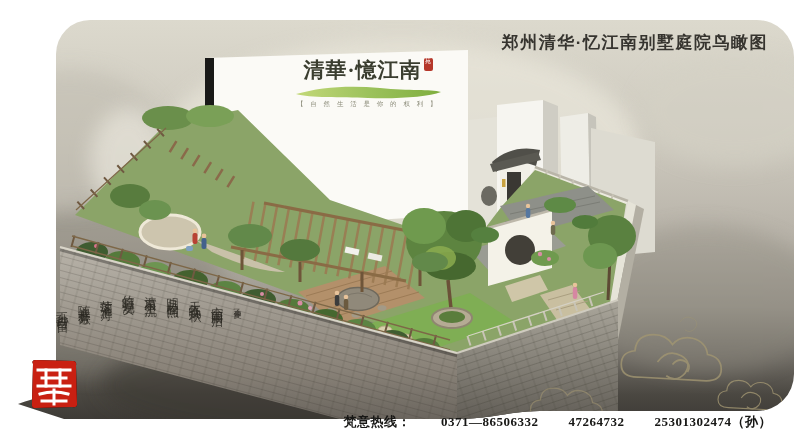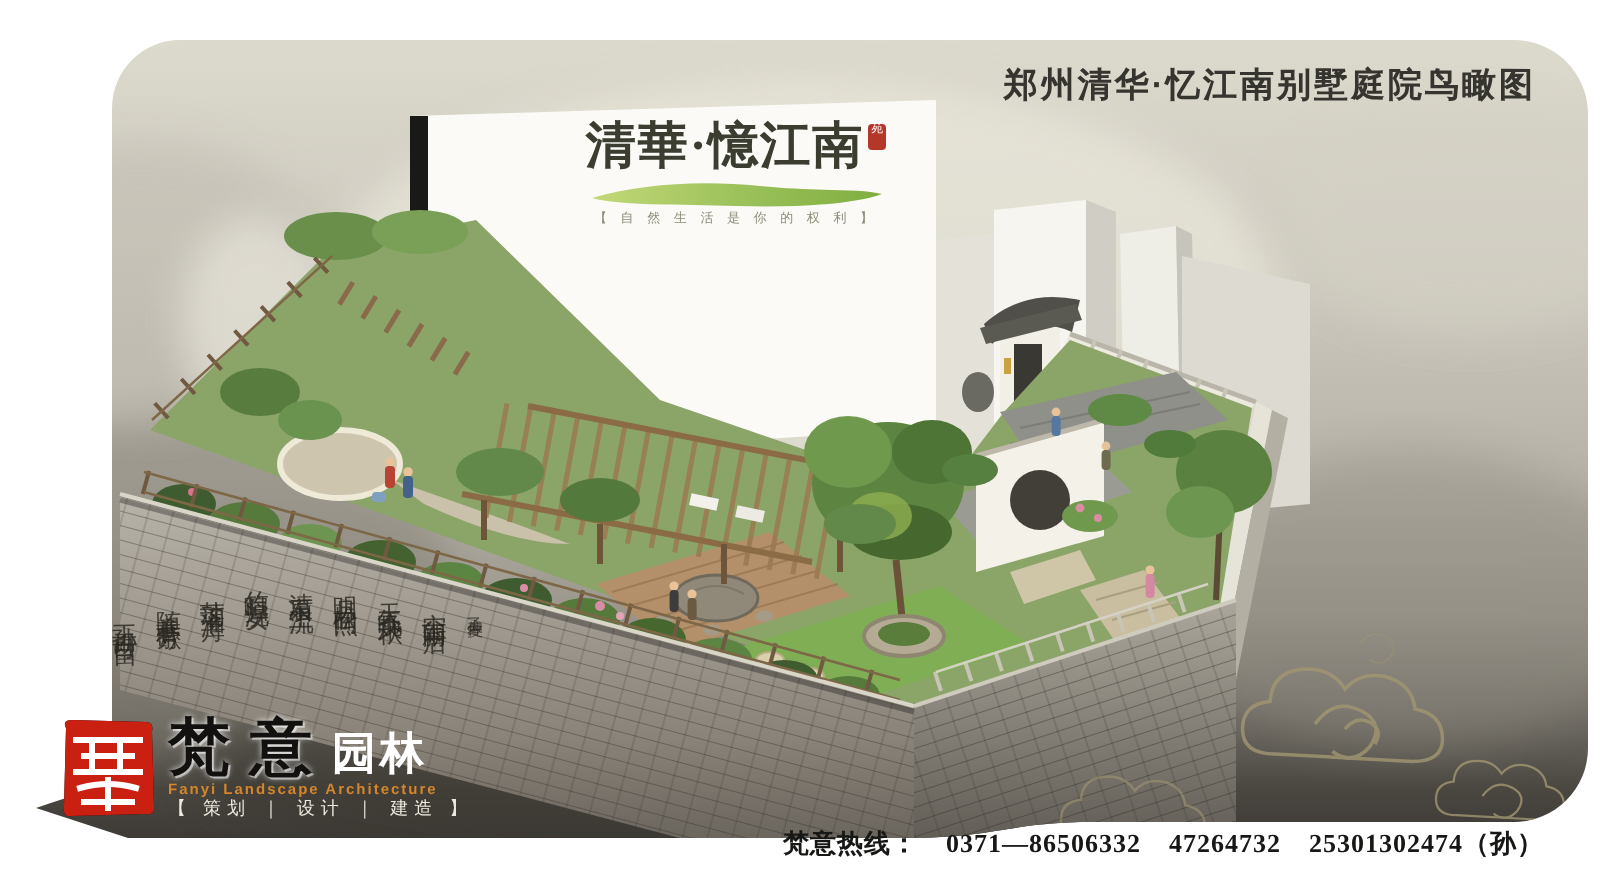--- a/index.html
+++ b/index.html
@@ -4,21 +4,21 @@
 <style>
   html,body{margin:0;padding:0;background:#ffffff;}
   #page{position:relative;width:800px;height:442px;background:#ffffff;overflow:hidden;
         font-family:"Liberation Sans","DejaVu Sans",sans-serif;}
   #scene{position:absolute;left:0;top:0;}
   
   .poster-title{position:absolute;top:31px;right:32px;font-size:17px;font-weight:700;
      letter-spacing:1.5px;color:#36342f;font-family:"Liberation Sans","DejaVu Sans",sans-serif;}
   
   .brand{position:absolute;left:284px;top:56px;width:168px;text-align:center;}
-  .brand-name{font-family:"Liberation Serif","DejaVu Serif",serif;font-size:25px;font-weight:700;
+  .brand-name{font-family:"Liberation Serif","DejaVu Serif",serif;font-size:21px;font-weight:700;
      color:#3a3d2f;letter-spacing:1px;white-space:nowrap;}
   .brand-seal{display:inline-block;vertical-align:super;margin-left:2px;width:9px;height:13px;
      background:#b5372a;border-radius:2px;color:#fff;font-size:6px;line-height:6.5px;overflow:hidden;}
   .brand-stroke{display:block;margin:1px auto 0;}
   .brand-tagline{margin-top:1px;font-size:6.5px;letter-spacing:2.5px;color:#8d8d7b;white-space:nowrap;}
   
   .calli{position:absolute;left:56px;top:284px;height:132px;display:flex;flex-direction:row-reverse;
      gap:9px;align-items:flex-start;transform:rotate(-1.5deg);
      font-family:"Liberation Serif","DejaVu Serif",serif;color:rgba(42,39,33,.82);}
   .calli span{writing-mode:vertical-rl;font-size:12.5px;line-height:1.05;letter-spacing:2px;}
@@ -38,21 +38,21 @@
   .name-script{font-family:"Liberation Serif","DejaVu Serif",serif;font-size:31px;font-weight:700;
      color:#12110f;text-shadow:0 0 3px rgba(255,255,255,.8),1px 1px 0 rgba(255,255,255,.5);
      letter-spacing:10px;}
   .name-block{font-size:22px;font-weight:700;color:#ffffff;letter-spacing:2px;
      font-family:"Liberation Sans","DejaVu Sans",sans-serif;}
   .company-en{margin-top:2px;font-size:7.5px;letter-spacing:1px;color:#d4862c;font-weight:700;}
   .company-services{margin-top:1px;font-size:9px;letter-spacing:3px;color:#eceade;}
   
   .contact{position:absolute;top:413px;right:28px;font-family:"Liberation Serif","DejaVu Serif",serif;
      font-size:13px;font-weight:700;color:#171715;letter-spacing:.5px;white-space:nowrap;}
-  .contact span{margin-left:14px;}
+  .contact span{margin-left:30px;}
   .contact .lbl{margin-left:13px;}
 </style>
 </head>
 <body>
 
 <div id="page">
 
   <svg id="scene" width="800" height="442" viewBox="0 0 800 442">
     <defs>
       <linearGradient id="panelGrad" x1="0" y1="0" x2="0" y2="1">
@@ -331,24 +331,19 @@
         <path d="M8 12 H40"></path>
           <path d="M12 20 H36"></path>
           <path d="M8 28 H40"></path>
         <path d="M16 12 V28"></path>
           <path d="M30 12 V28"></path>
         <path d="M10 36 Q24 32 38 36"></path>
           <path d="M12 43 H36"></path>
           <path d="M24 32 V46"></path>
       </g>
     </svg>
-    <div class="names">
-      <span class="name-script">梵意</span><span class="name-block">园林</span>
-      <div class="company-en">Fanyi Landscape Architecture</div>
-      <div class="company-services">【 策划 ｜ 设计 ｜ 建造 】</div>
-    </div>
   </div>
 
   <div class="contact">
     <span class="lbl">梵意热线：</span><span>0371—86506332</span><span>47264732</span><span>25301302474（孙）</span>
   </div>
 
 </div>
 
 </body></html>

